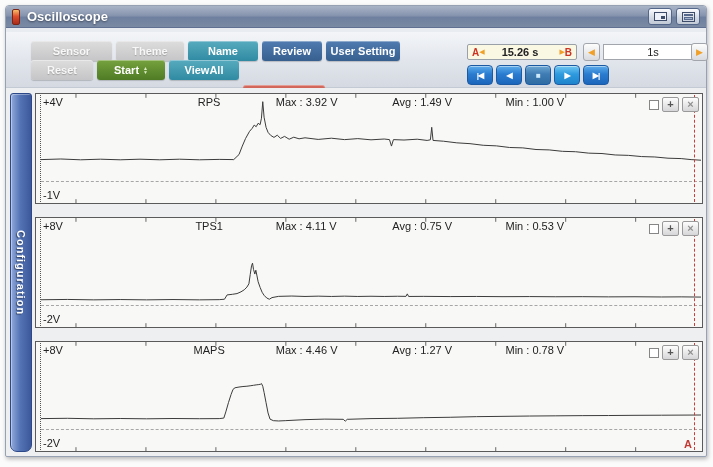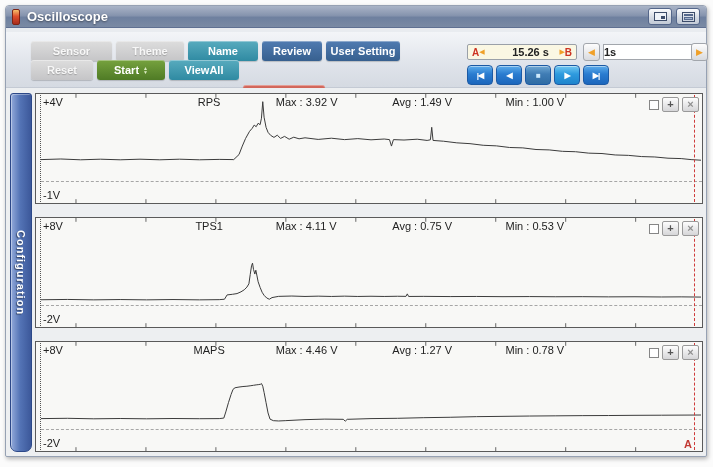--- a/index.html
+++ b/index.html
@@ -46,29 +46,29 @@
   .tb-btn.blue  { background:linear-gradient(#507bb1,#37608f); }
   .tb-btn.green { background:linear-gradient(#76a23e,#4f7b25); }
   .tb-btn.red   { background:linear-gradient(#d66a5e,#b34a40); }
   .spin { display:flex; flex-direction:column; font-size:5px; line-height:4px; color:#dcecc4; }
 
   .ab-box { position:absolute; left:461px; top:12px; width:110px; height:16px;
             background:#faf7e3; border:1px solid #9aa0a8; border-radius:2px;
             display:flex; align-items:center; padding:0 4px; }
   .ab-letter { color:#cc3322; font-weight:bold; font-size:10px; }
   .ab-arrow { color:#f0a028; font-size:7px; }
-  .ab-value { flex:1; text-align:center; font-weight:bold; font-size:11px; color:#222;padding-left:17px; }
+  .ab-value { flex:1; text-align:left; font-weight:bold; font-size:11px; color:#222;padding-left:17px; }
 
   .step-btn { position:absolute; top:11px; width:17px; height:18px;
               background:linear-gradient(#fdfdfd,#d8dade); border:1px solid #a2a6ac;
               border-radius:3px; color:#f0a028; font-size:9px;
               display:flex; align-items:center; justify-content:center; }
   .interval-box { position:absolute; left:597px; top:12px; width:100px; height:16px;
-                  background:#fff; border:1px solid #a2a6ac; 
-                  font-weight:bold; font-size:11px; line-height:15px; color:#222; }
+                  background:#fff; border:1px solid #a2a6ac; text-align:center;
+                  font-weight:normal; font-size:11px; line-height:15px; color:#222; }
 
   .transport { position:absolute; left:461px; top:33px; display:flex; gap:3px; }
   .tp-btn { width:26px; height:20px; border-radius:4px; border:1px solid #1c5aa4;
             background:linear-gradient(#5caceb,#2a7cd0 45%,#1b66bc);
             color:#fff; font-size:8px; font-weight:bold; letter-spacing:-1px;
             display:flex; align-items:center; justify-content:center;
             box-shadow:inset 0 1px 0 rgba(255,255,255,0.45); }
   .tp-btn.stop { background:linear-gradient(#6fa8d4,#3f7cb4 45%,#2f6ca4); color:#cfeafc; }
   .tp-btn.play { background:linear-gradient(#72c8f2,#2e9ade 45%,#1e84cc); }
 

